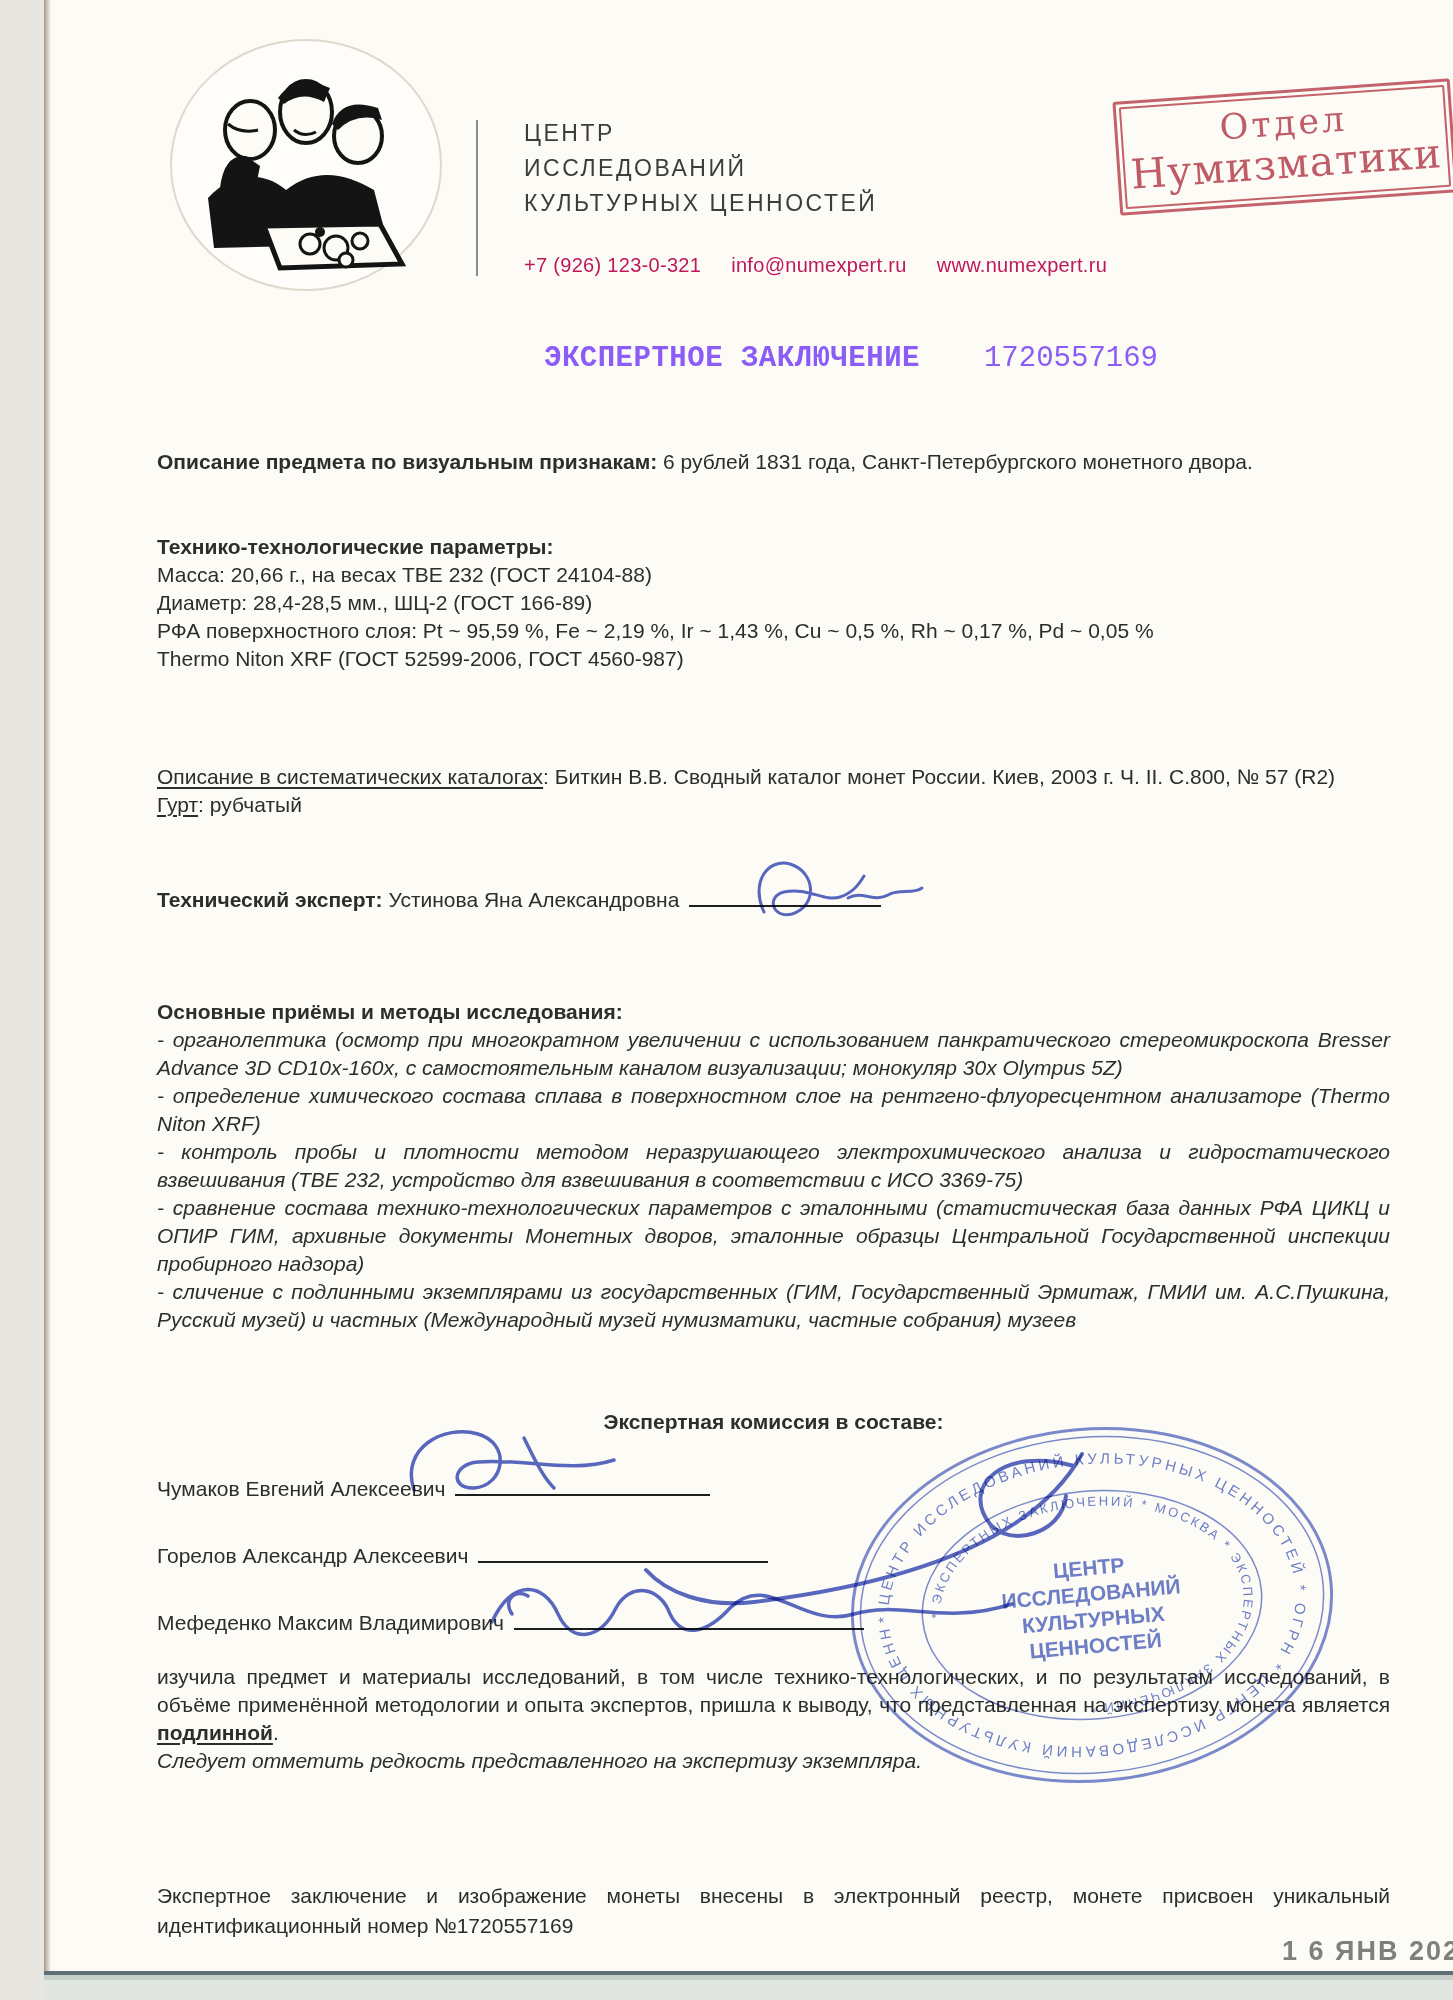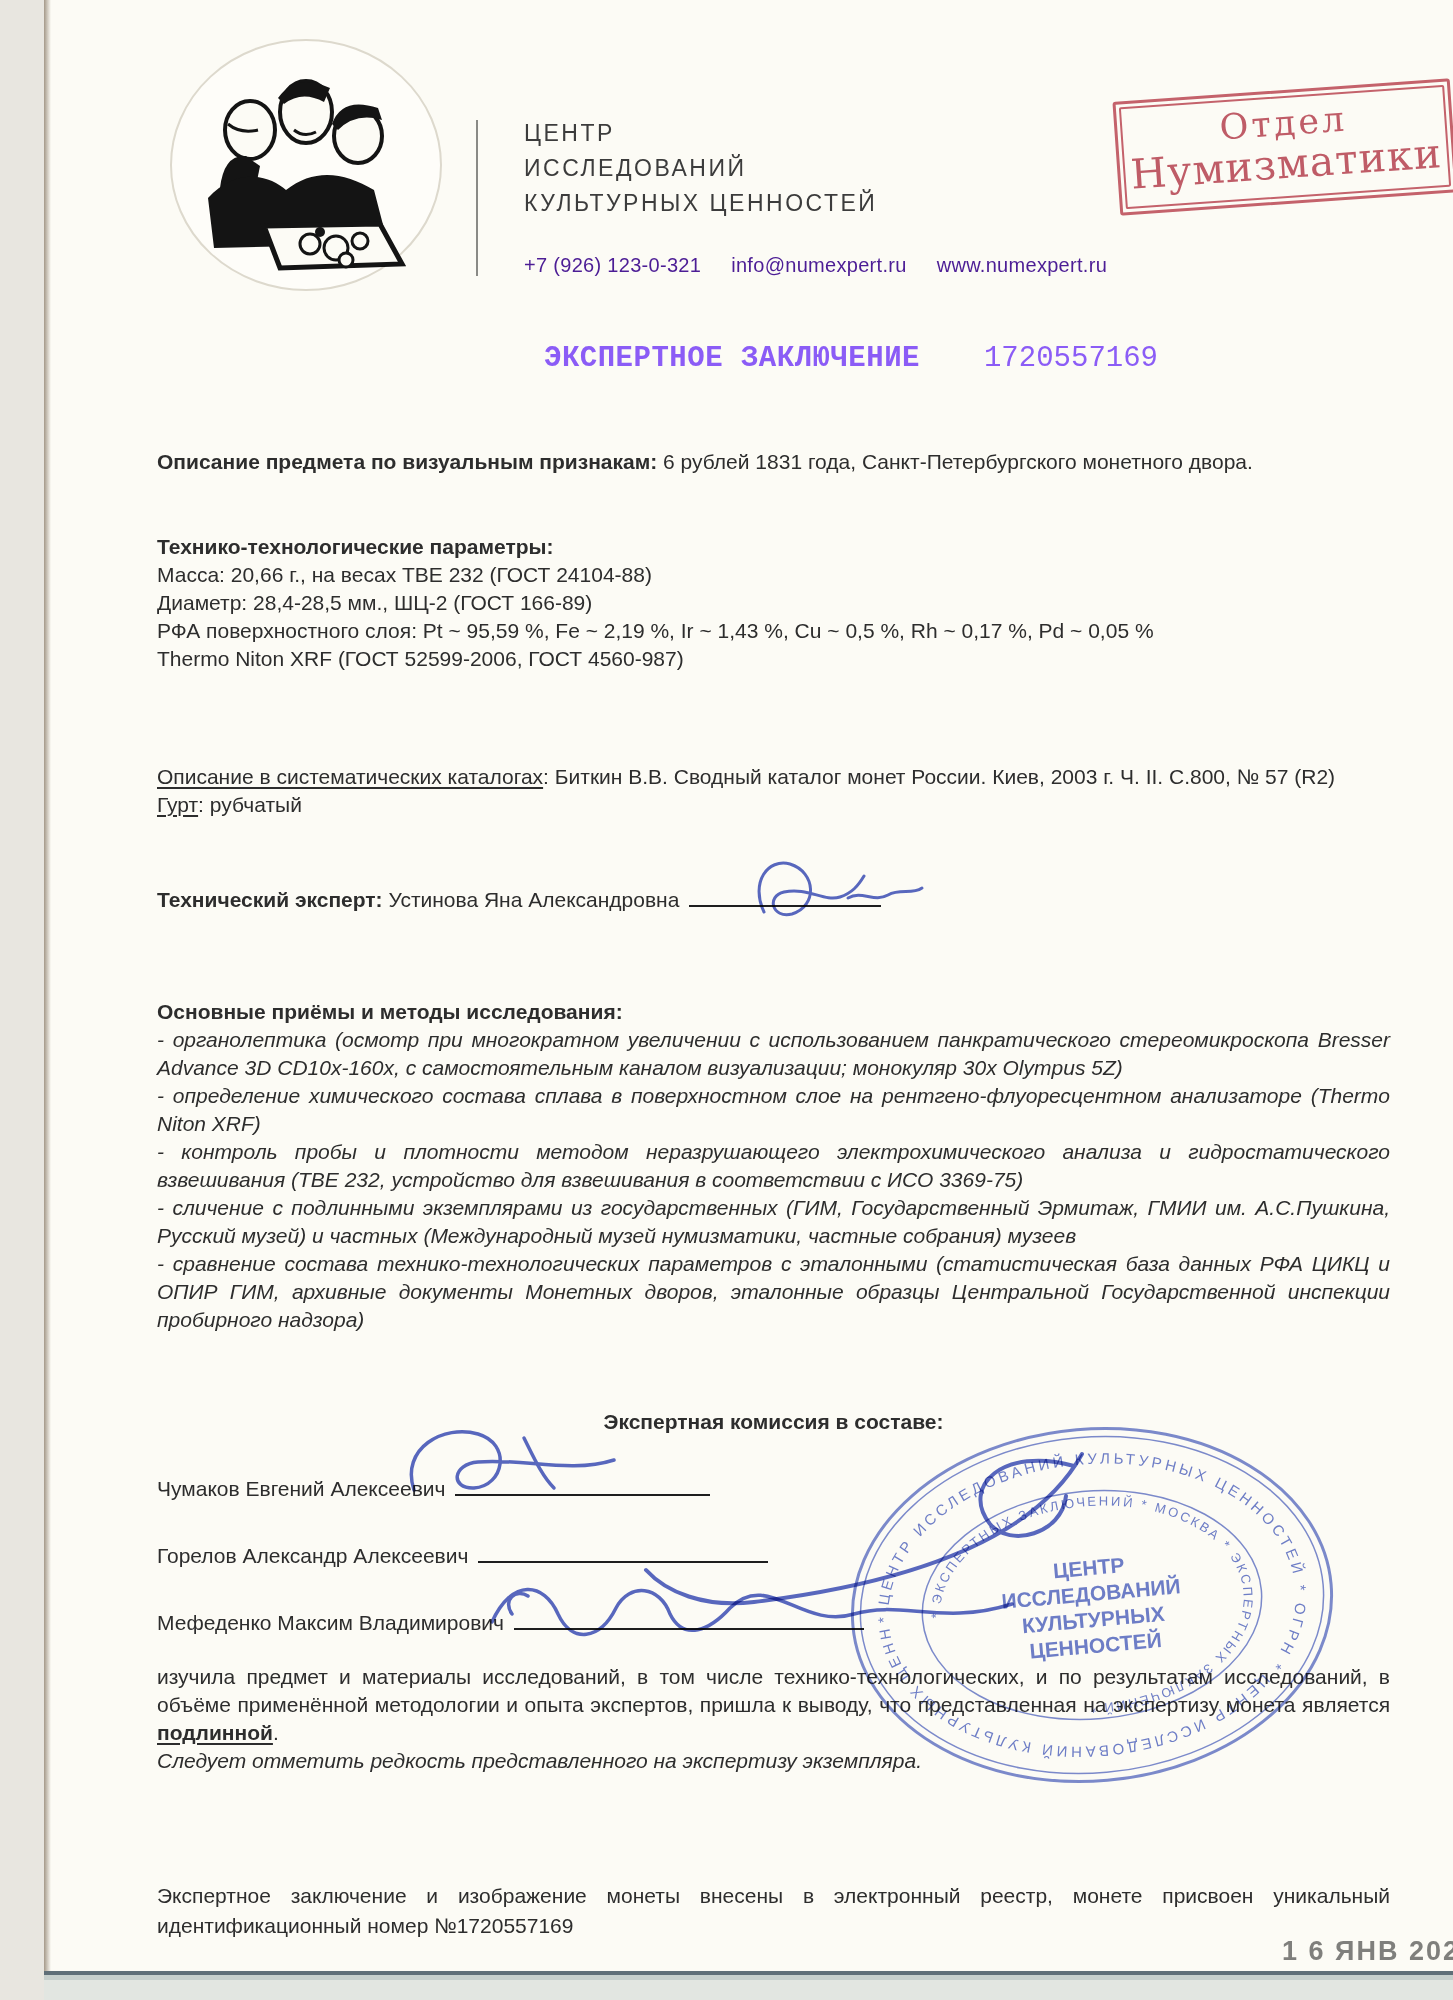--- a/index.html
+++ b/index.html
@@ -4,21 +4,21 @@
 <style>
   html,body{margin:0;padding:0;background:#e8e6e0;}
   .page{position:relative;width:1453px;height:2000px;background:#fcfbf5;overflow:hidden;
         font-family:"Liberation Sans",sans-serif;color:#2d2d2d;margin-left:44px;}
   
   .logo-wrap{position:absolute;left:124px;top:38px;width:276px;height:256px;}
   .org-divider{position:absolute;left:432px;top:120px;width:2px;height:156px;background:#8a8a86;}
   .org-name{position:absolute;left:480px;top:116px;font-size:23px;line-height:35px;
             letter-spacing:2.5px;color:#3c3c3c;font-weight:400;}
   .contact-row{position:absolute;left:480px;top:254px;display:flex;gap:30px;
-               font-size:20px;color:#4c1d95;letter-spacing:.3px;}
+               font-size:20px;color:#be185d;letter-spacing:.3px;}
   .red-stamp{position:absolute;left:1072px;top:90px;width:326px;transform:rotate(-4deg);
              border:3px solid #c25663;border-radius:3px;padding:3px;opacity:.92;}
   .red-stamp-inner{border:2px solid #c25663;border-radius:2px;text-align:center;
                    padding:6px 4px 10px 4px;color:#bd4f5e;
                    font-family:"DejaVu Serif",serif;}
   .red-stamp-l1{font-size:35px;letter-spacing:3px;line-height:38px;}
   .red-stamp-l2{font-size:41px;letter-spacing:1px;line-height:44px;}
   
   .title-row{position:absolute;left:500px;top:342px;display:flex;gap:64px;
              font-family:Liberation Mono, monospace;font-size:29px;color:#8b5cf6;justify-content:space-between;}
@@ -132,22 +132,22 @@
       <path d="M118,50 C132,42 144,55 158,47 C170,40 182,47 192,40"></path>
     </g>
   </svg>
 
 
   <div class="block" style="top:998px;">
     <p><b class="lead">Основные приёмы и методы исследования:</b></p>
     <p class="it">- органолептика (осмотр при многократном увеличении с использованием панкратического стереомикроскопа Bresser Advance  3D CD10x-160x, с самостоятельным каналом визуализации; монокуляр 30x Olympus 5Z)</p>
     <p class="it">- определение химического состава сплава в поверхностном слое на рентгено-флуоресцентном анализаторе (Thermo Niton XRF)</p>
     <p class="it">- контроль пробы и плотности методом неразрушающего электрохимического анализа и гидростатического взвешивания (ТВЕ 232, устройство для взвешивания в соответствии с ИСО 3369-75)</p>
+    <p class="it">- сравнение состава технико-технологических параметров с эталонными (статистическая база данных РФА ЦИКЦ и ОПИР ГИМ, архивные документы Монетных дворов, эталонные образцы Центральной Государственной инспекции пробирного надзора)</p>
     <p class="it">- сличение с подлинными экземплярами из государственных (ГИМ, Государственный Эрмитаж, ГМИИ им. А.С.Пушкина, Русский музей)  и частных (Международный музей нумизматики, частные собрания) музеев</p>
-    <p class="it">- сравнение состава технико-технологических параметров с эталонными (статистическая база данных РФА ЦИКЦ и ОПИР ГИМ, архивные документы Монетных дворов, эталонные образцы Центральной Государственной инспекции пробирного надзора)</p>
   </div>
 
   <div class="block" style="top:1408px;text-align:center;">
     <p><b class="lead">Экспертная комиссия в составе:</b></p>
   </div>
   <div class="block" style="top:1473px;text-align:left;">
     <p class="member-row"><span>Чумаков Евгений Алексеевич</span><span class="sig-line" style="width:255px;"></span></p>
     <p class="member-row"><span>Горелов Александр Алексеевич</span><span class="sig-line" style="width:290px;"></span></p>
     <p class="member-row"><span>Мефеденко Максим Владимирович</span><span class="sig-line" style="width:350px;"></span></p>
   </div>

